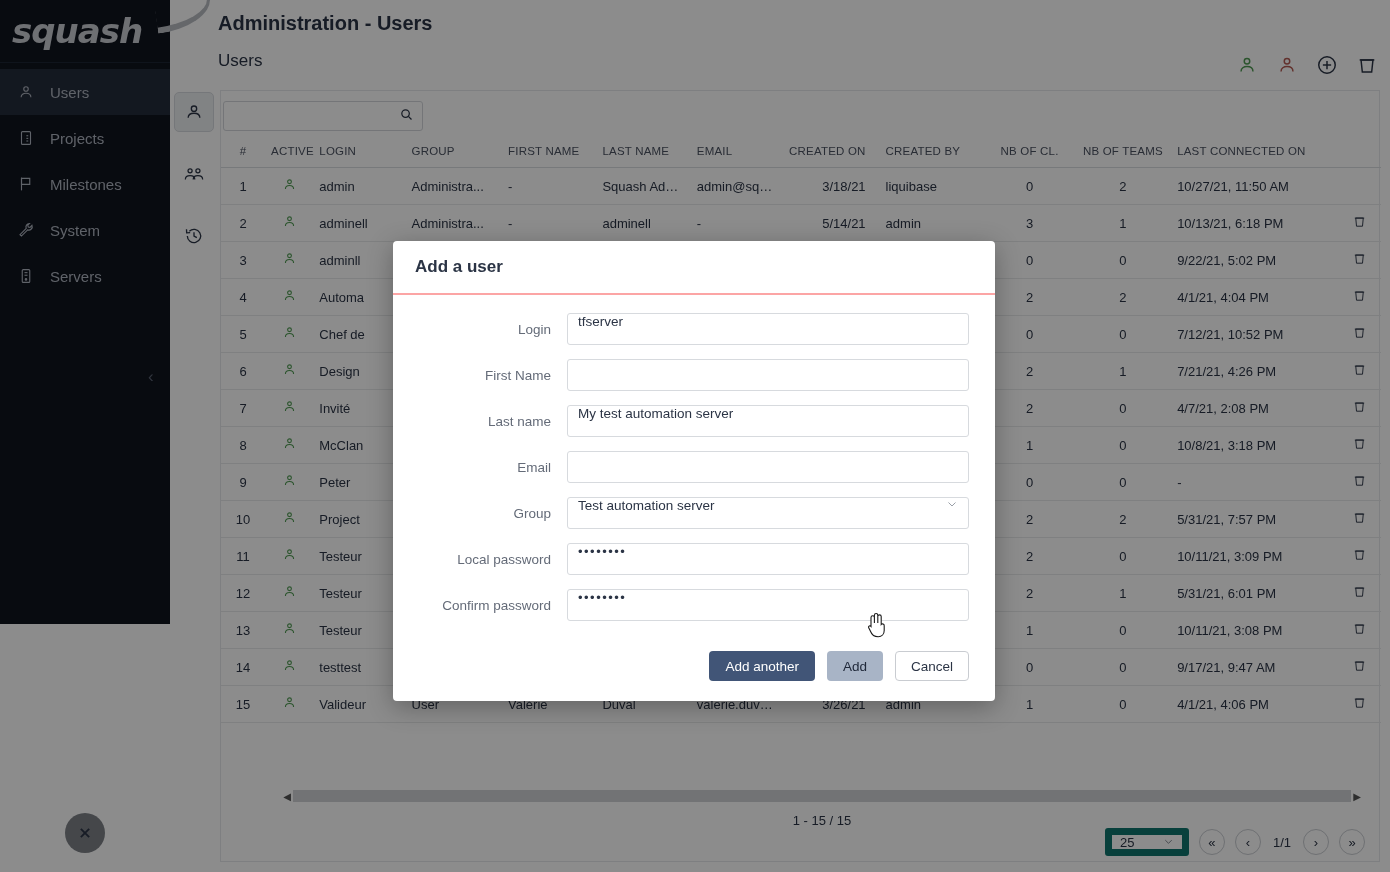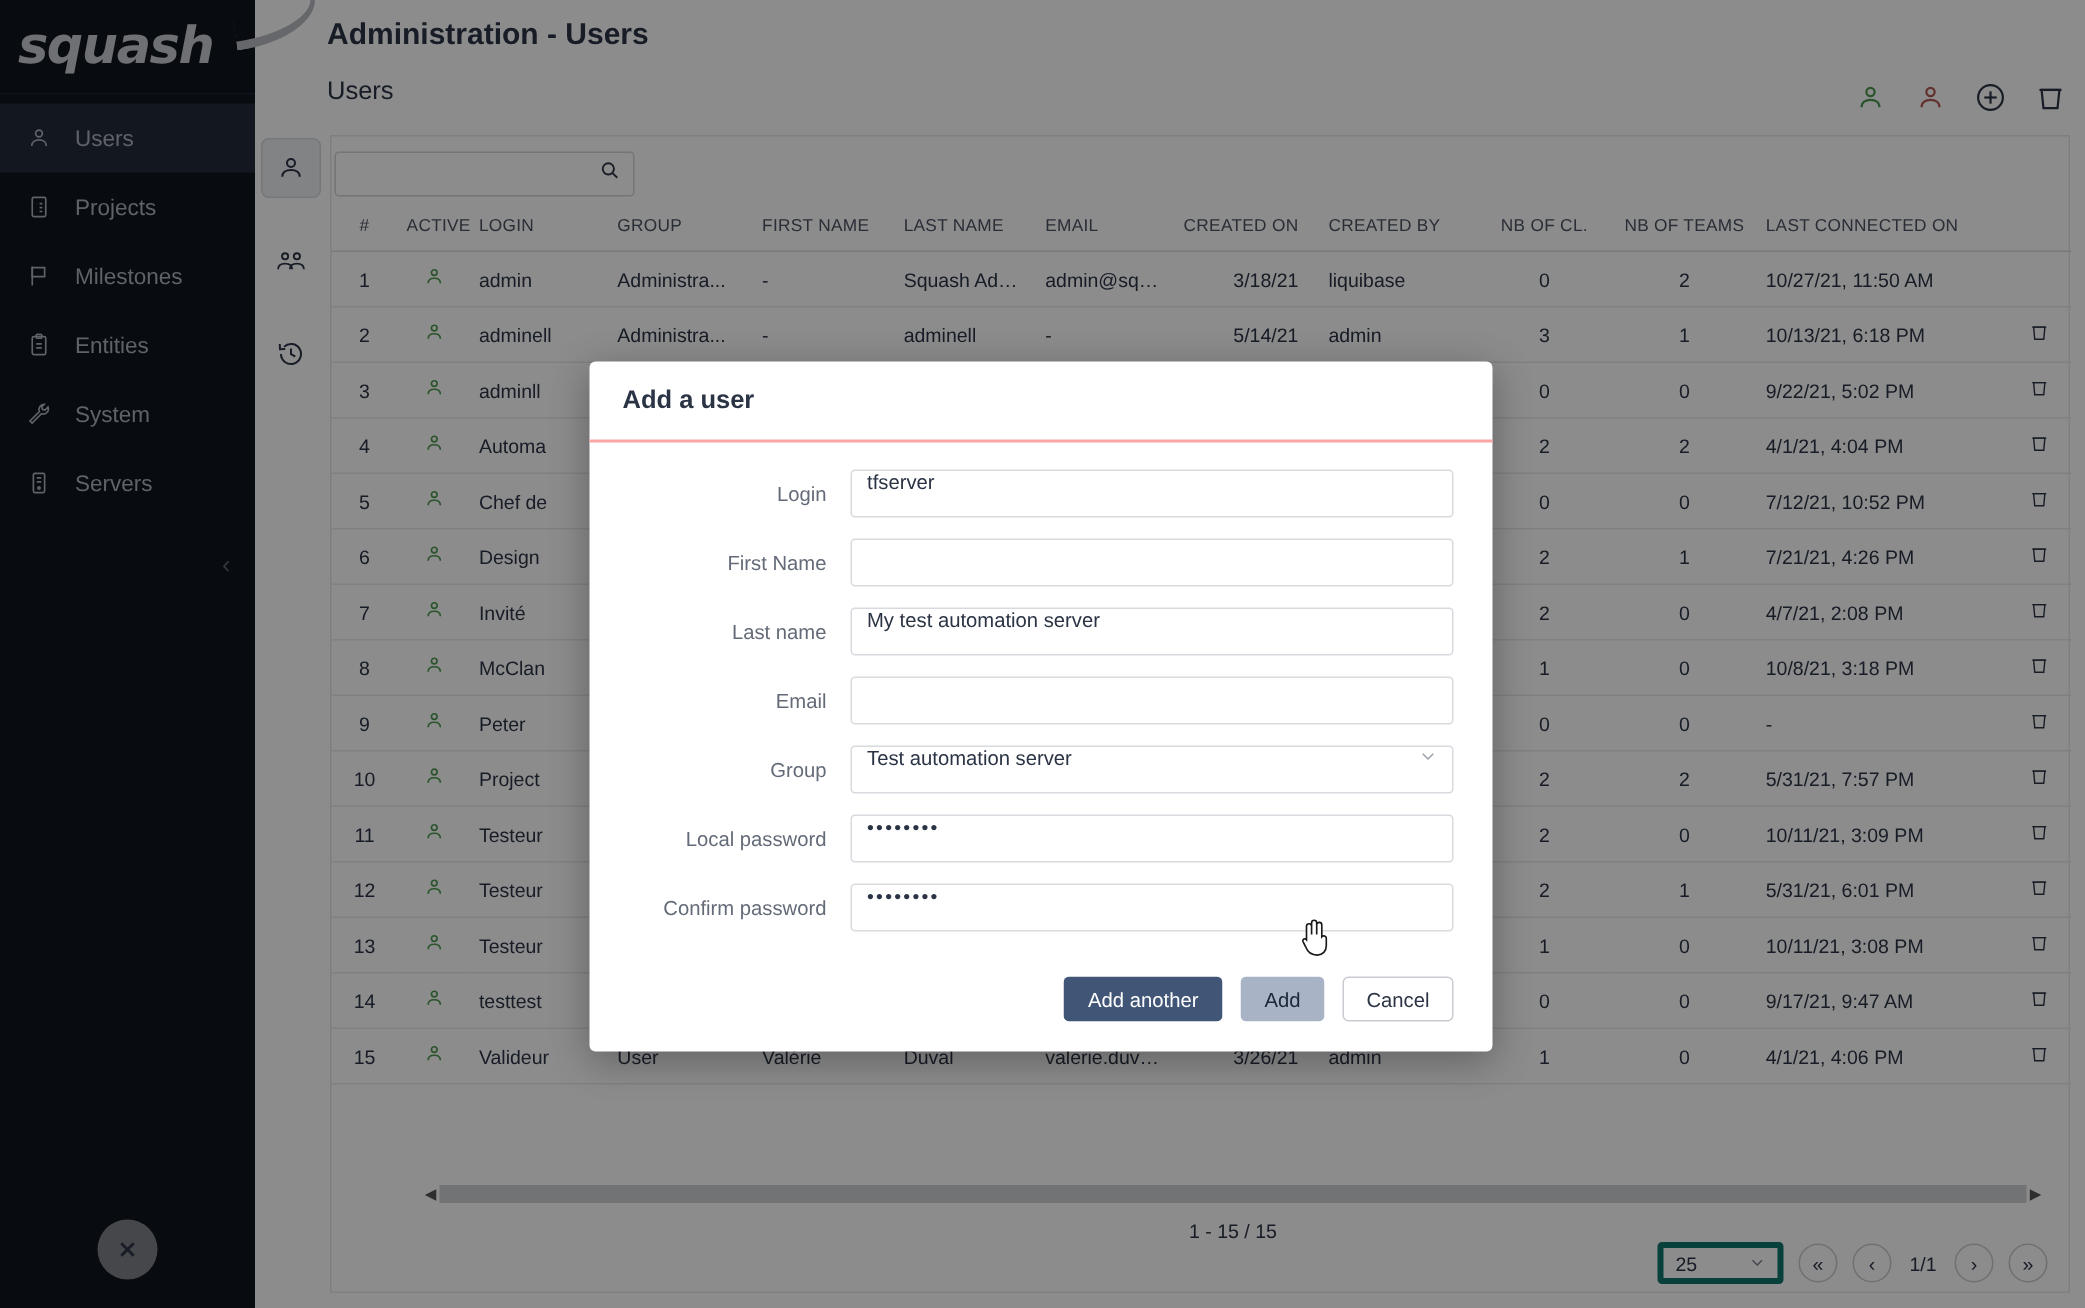--- a/index.html
+++ b/index.html
@@ -6,21 +6,21 @@
   html, body {
     width: 1390px; height: 872px;
     font-family: "Liberation Sans", sans-serif;
     overflow: hidden;
     background: #ffffff;
   }
   #root { position: relative; width: 1390px; height: 872px; }
 
   
   .sidebar {
-    position: absolute; left: 0; top: 0; width: 170px; height: 872px;
+    position: absolute; left: 0; top: 0; width: 170px; height: 624px;
     background: #0f141e; z-index: 5;
   }
   .logo-box { height: 62px; display: flex; align-items: center; padding-left: 12px; }
   .logo-text {
     font-family: "DejaVu Sans", sans-serif;
     font-style: italic; font-weight: bold; font-size: 34px;
     color: #c9ccd1; letter-spacing: -1px; position: relative;
   }
   .logo-swoosh {
     position: absolute; right: -42px; top: 2px; width: 56px; height: 28px;
@@ -136,21 +136,21 @@
   .hs-thumb { height: 12px; width: 98%; background: #5b5f66; }
 
   
   .footer {
     position: absolute; left: 0; right: 0; bottom: 18px; height: 30px;
     display: flex; align-items: center; padding: 0 14px 0 58px; flex-direction: column;
   }
   .foot-count { font-size: 13px; color: #2b3445; }
   .foot-right { margin-left: auto; display: flex; align-items: center; gap: 10px; }
   .page-size {
-    width: 84px; height: 28px; border: 4px solid #0f766e; border-radius: 3px;
+    width: 84px; height: 28px; border: 7px solid #0f766e; border-radius: 3px;
     display: flex; align-items: center; justify-content: space-between;
     padding: 0 8px; font-size: 13px; color: #2b3445; cursor: pointer; background: #fff;
   }
   .pg-btn {
     width: 26px; height: 26px; border: 1px solid #c9ccd1; border-radius: 50%;
     display: flex; align-items: center; justify-content: center;
     font-size: 13px; color: #2b3445; cursor: pointer; background: #fff;
   }
   .pg-label { font-size: 13px; color: #2b3445; padding: 0 2px; }
 
@@ -667,31 +667,20 @@
             <svg width="18" height="18" viewBox="0 0 24 24" fill="none" stroke="currentColor" stroke-width="1.5">
               <line x1="6" y1="3.5" x2="6" y2="20.5"></line>
               <path d="M6 4.5h11v8H6z"></path>
             </svg>
           </span>
           <span>Milestones</span>
         </div>
         <div class="nav-item">
           <span class="ico">
             <svg width="18" height="18" viewBox="0 0 24 24" fill="none" stroke="currentColor" stroke-width="1.5">
-              <rect x="6" y="4.5" width="12" height="16" rx="1.4"></rect>
-              <rect x="9.5" y="2.6" width="5" height="3.4" rx="1"></rect>
-              <line x1="9.5" y1="11" x2="14.5" y2="11"></line>
-              <line x1="9.5" y1="14.5" x2="14.5" y2="14.5"></line>
-            </svg>
-          </span>
-          <span>Entities</span>
-        </div>
-        <div class="nav-item">
-          <span class="ico">
-            <svg width="18" height="18" viewBox="0 0 24 24" fill="none" stroke="currentColor" stroke-width="1.5">
               <path d="M16.5 3.5a4.6 4.6 0 0 0-4.2 6.4L4 18.2l1.9 1.9 8.3-8.3a4.6 4.6 0 0 0 5.8-6l-2.7 2.7-2.3-.6-.6-2.3z"></path>
             </svg>
           </span>
           <span>System</span>
         </div>
         <div class="nav-item">
           <span class="ico">
             <svg width="18" height="18" viewBox="0 0 24 24" fill="none" stroke="currentColor" stroke-width="1.5">
               <rect x="7" y="3.5" width="10" height="17" rx="1.3"></rect>
               <line x1="10" y1="7.5" x2="14" y2="7.5"></line>

